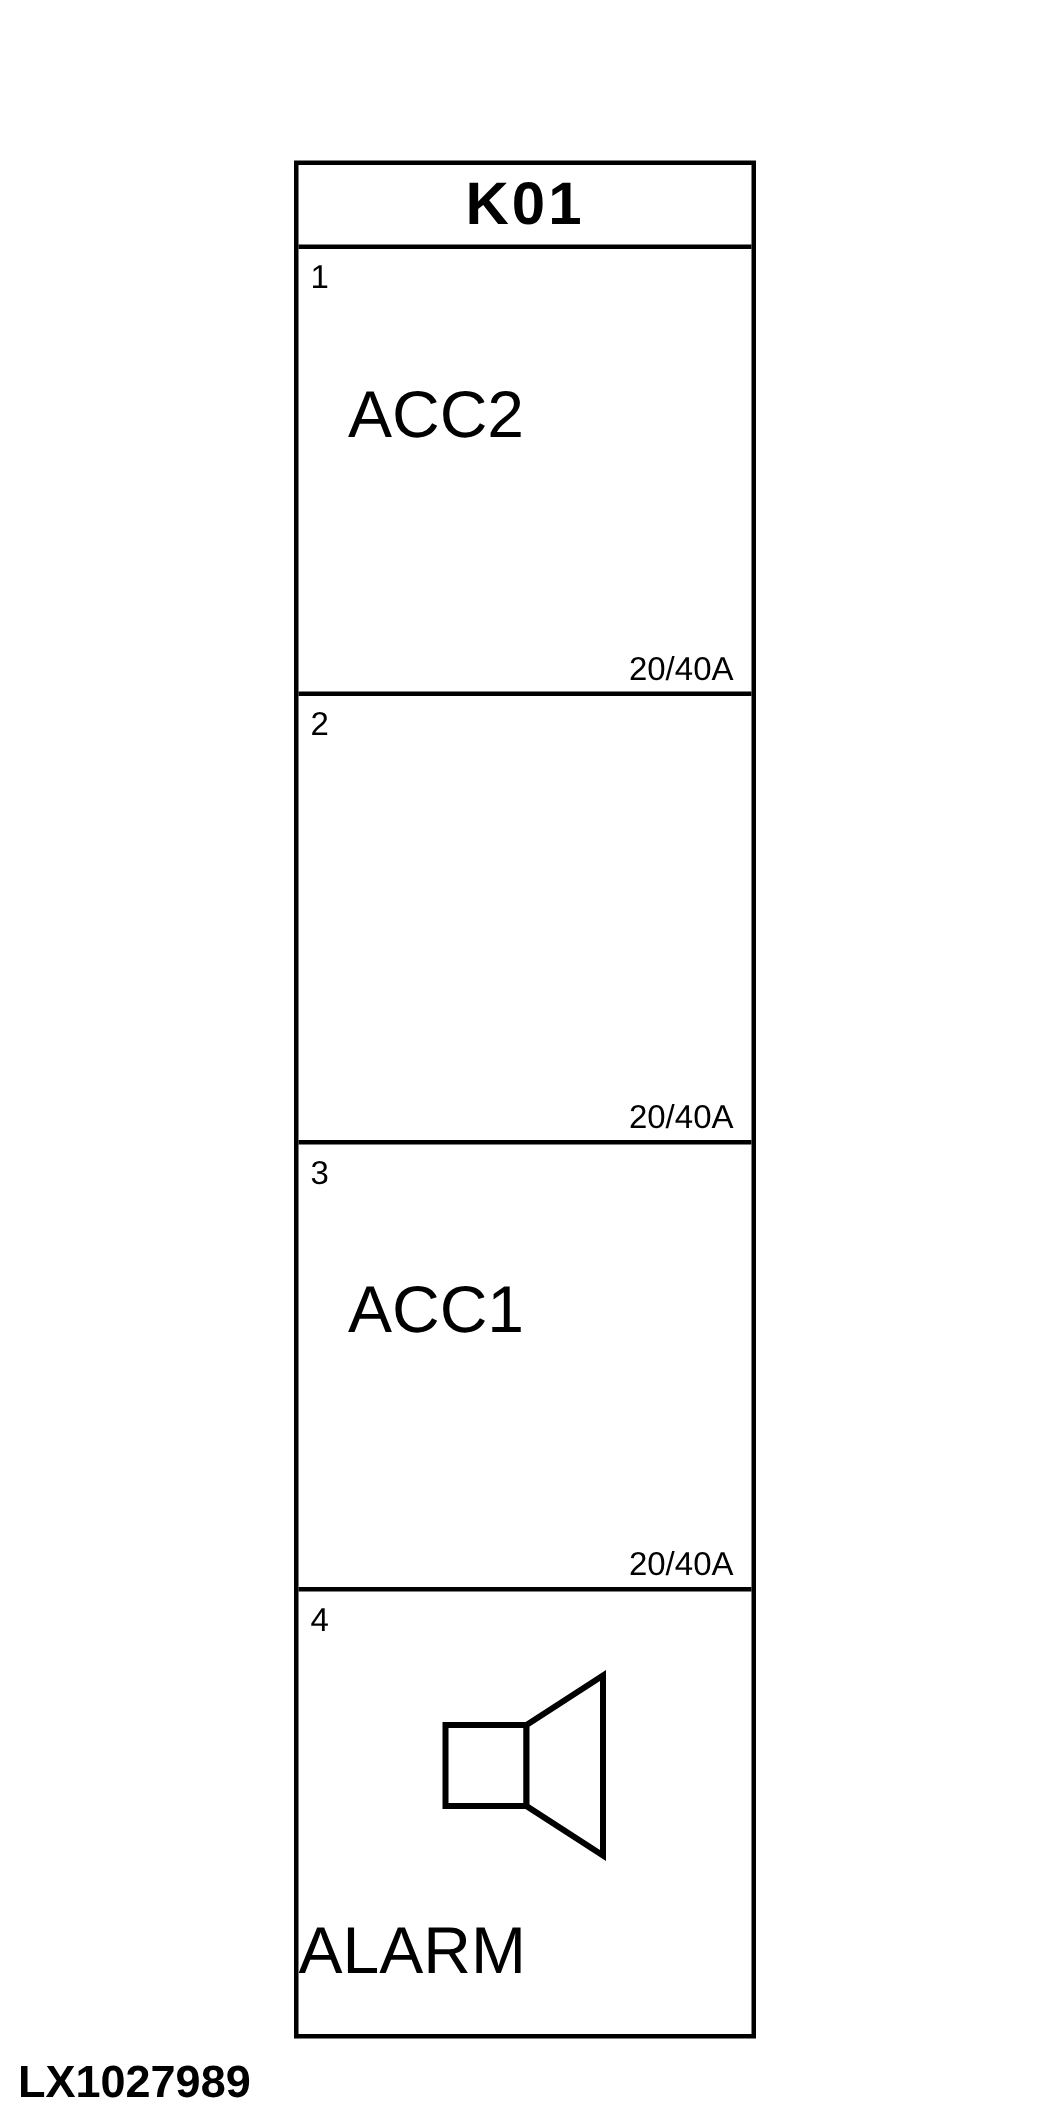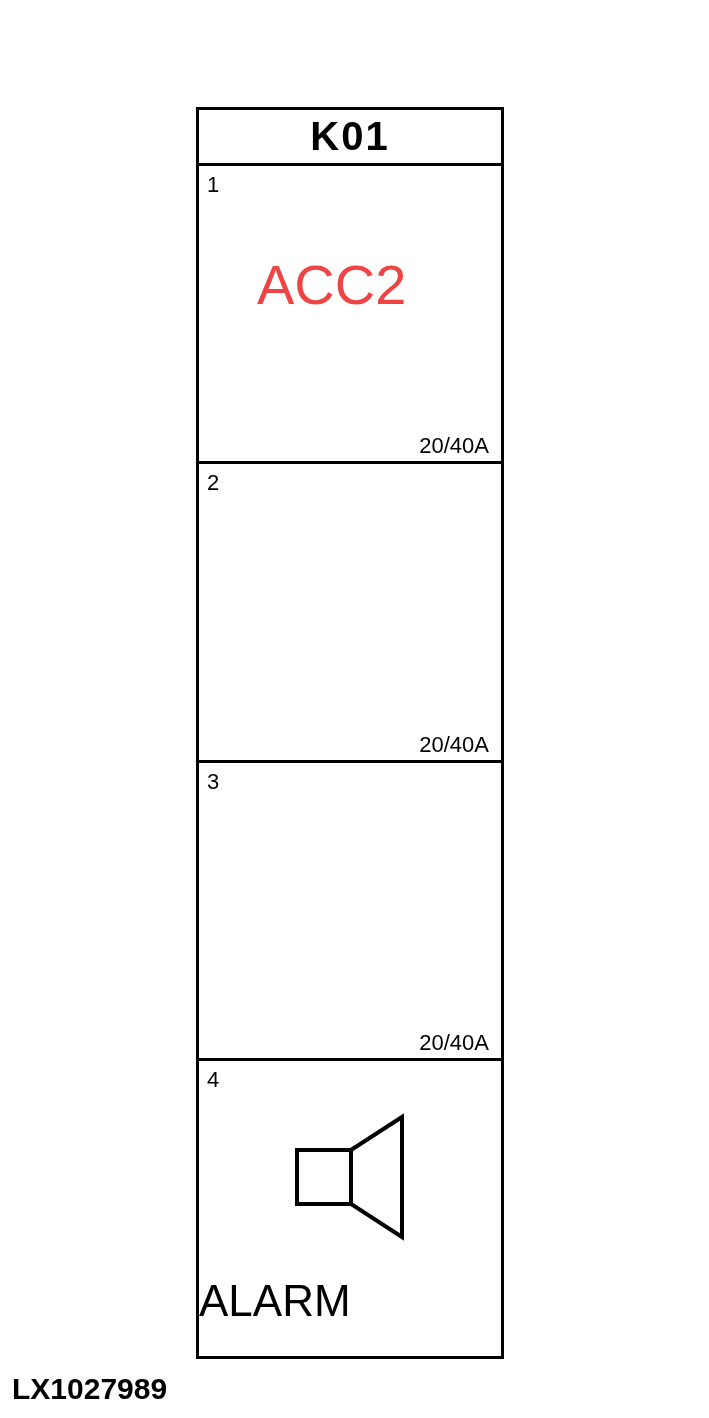--- a/index.html
+++ b/index.html
@@ -49,24 +49,24 @@
   }
   .cell-number {
     position: absolute;
     left: 8px;
     top: 6px;
     font-size: 22px;
     color: #000000;
   }
   .cell-label {
     position: absolute;
-    left: 58px;
+    left: 33px;
     top: 86px;
-    font-size: 56px;
-    color: #ef4444;
+    font-size: 44px;
+    color: #000000;
   }
   .cell-rating {
     position: absolute;
     right: 12px;
     bottom: 2px;
     font-size: 22px;
     color: #000000;
   }
   .alarm-cell .speaker-wrap {
     position: absolute;
@@ -109,20 +109,21 @@
       <span class="cell-rating">20/40A</span>
     </div>
 
     <div class="cell">
       <span class="cell-number">2</span>
       <span class="cell-rating">20/40A</span>
     </div>
 
     <div class="cell">
       <span class="cell-number">3</span>
+      <span class="cell-label">ACC1</span>
       <span class="cell-rating">20/40A</span>
     </div>
 
     <div class="cell alarm-cell">
       <span class="cell-number">4</span>
       <span class="speaker-wrap">
         <svg width="112" height="128" viewBox="0 0 112 128" xmlns="http://www.w3.org/2000/svg">
           <rect x="3" y="37" width="54" height="54" fill="#ffffff" stroke="#000000" stroke-width="4"></rect>
           <polygon points="57,37 108,4 108,124 57,91" fill="#ffffff" stroke="#000000" stroke-width="4" stroke-linejoin="miter"></polygon>
         </svg>

